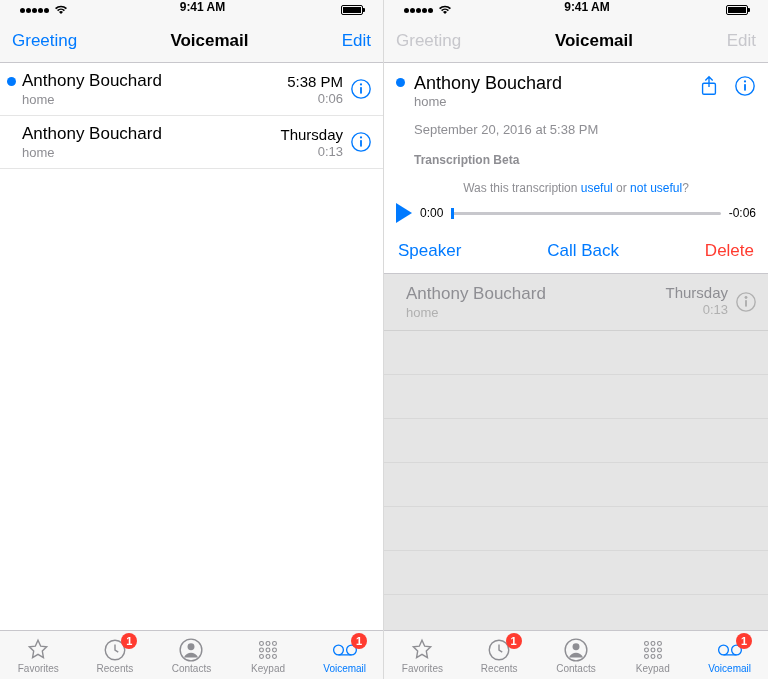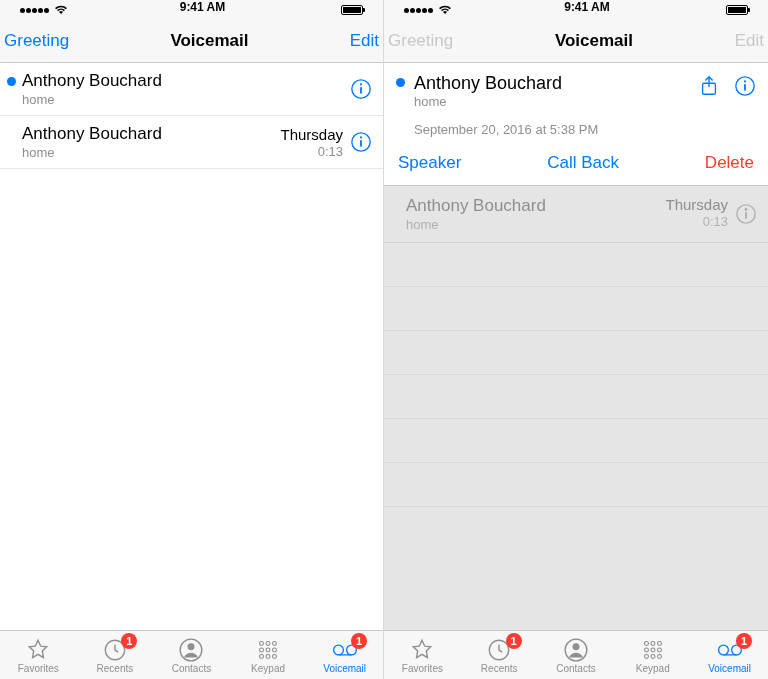--- a/index.html
+++ b/index.html
@@ -10,21 +10,21 @@
   
   .status { height: 20px; background: #f7f7f7; display: flex; justify-content:space-between; padding:0 20px; font-size:12px; font-weight:600; }
   .dots { display:flex; align-items:center; gap:1px; }
   .dots span { display:inline-block; width:5px; height:5px; border-radius:50%; background:#000; }
   .wifi { margin-left:4px; }
   .status .right { display:flex; align-items:center; }
   .batt { width:22px; height:10px; border:1px solid #000; border-radius:2px; position:relative; margin-left:4px; }
   .batt::after { content:""; position:absolute; right:-3px; top:2px; width:2px; height:4px; background:#000; border-radius:0 1px 1px 0;}
   .batt .fill { position:absolute; left:1px; top:1px; bottom:1px; width:18px; background:#000; }
   
-  .nav { height: 43px; background:#f7f7f7; border-bottom:1px solid #c8c7cc; display:flex; align-items:center; justify-content:space-between; padding:0 4px; }
+  .nav { height: 43px; background:#f7f7f7; border-bottom:1px solid #c8c7cc; display:flex; align-items:center; justify-content:space-between; padding:0 12px; }
   .nav .title { font-size:17px; font-weight:600; color:#000; }
   .nav .link { font-size:17px; color:#007aff; }
   .nav .link.dim { color:#c7c7cc; }
   .content { flex:1; overflow:hidden; background:#fff; }
   
   .row { display:flex; padding:8px 8px 8px 0; border-bottom:1px solid #e5e5e5; }
   .row .dotcol { width:22px; display:flex; align-items:flex-start; justify-content:center; padding-top:6px;}
   .bluedot { width:9px; height:9px; border-radius:50%; background:#007aff; }
   .row .main { flex:1; }
   .name { font-size:17px; color:#000; }
@@ -109,20 +109,24 @@
     <div class="content">
 
       <div class="row">
         <div class="dotcol">
             <div class="bluedot"></div>
           </div>
         <div class="main">
           <div class="name">Anthony Bouchard</div>
           <div class="sub">home</div>
         </div>
+        <div class="meta">
+          <div class="time">5:38 PM</div>
+          <div class="dur">0:06</div>
+        </div>
         <div class="info">
           <svg viewBox="0 0 24 24">
               <circle cx="12" cy="12" r="10" fill="none" stroke="#007aff" stroke-width="1.5"></circle>
               <rect x="11" y="10" width="2" height="7" fill="#007aff"></rect>
               <circle cx="12" cy="7" r="1.2" fill="#007aff"></circle>
             </svg>
         </div>
       </div>
 
       <div class="row">
@@ -243,20 +247,32 @@
               <rect x="5" y="9" width="14" height="12" rx="1.5" fill="none" stroke="#007aff" stroke-width="1.5"></rect>
               <path d="M12 2v11M8 6l4-4 4 4" fill="none" stroke="#007aff" stroke-width="1.5"></path>
             </svg>
           <svg viewBox="0 0 24 24">
               <circle cx="12" cy="12" r="10" fill="none" stroke="#007aff" stroke-width="1.5"></circle>
               <rect x="11" y="10" width="2" height="7" fill="#007aff"></rect>
               <circle cx="12" cy="7" r="1.2" fill="#007aff"></circle>
             </svg>
         </div>
       </div>
+      <div class="trans-lbl">Transcription Beta</div>
+      <div class="feedback">
+        <span>Was this transcription </span><span class="lnk">useful</span><span> or </span><span class="lnk">not useful</span><span>?</span>
+      </div>
+      <div class="playbar">
+        <div class="play"></div>
+        <div class="ptime">0:00</div>
+        <div class="track">
+            <div class="knob"></div>
+          </div>
+        <div class="remaining">-0:06</div>
+      </div>
       <div class="actions">
         <div class="a">Speaker</div>
         <div class="a">Call Back</div>
         <div class="a del">Delete</div>
       </div>
       <div class="dim-area">
         <div class="dim-row">
           <div class="main">
             <div class="name">Anthony Bouchard</div>
             <div class="sub">home</div>

